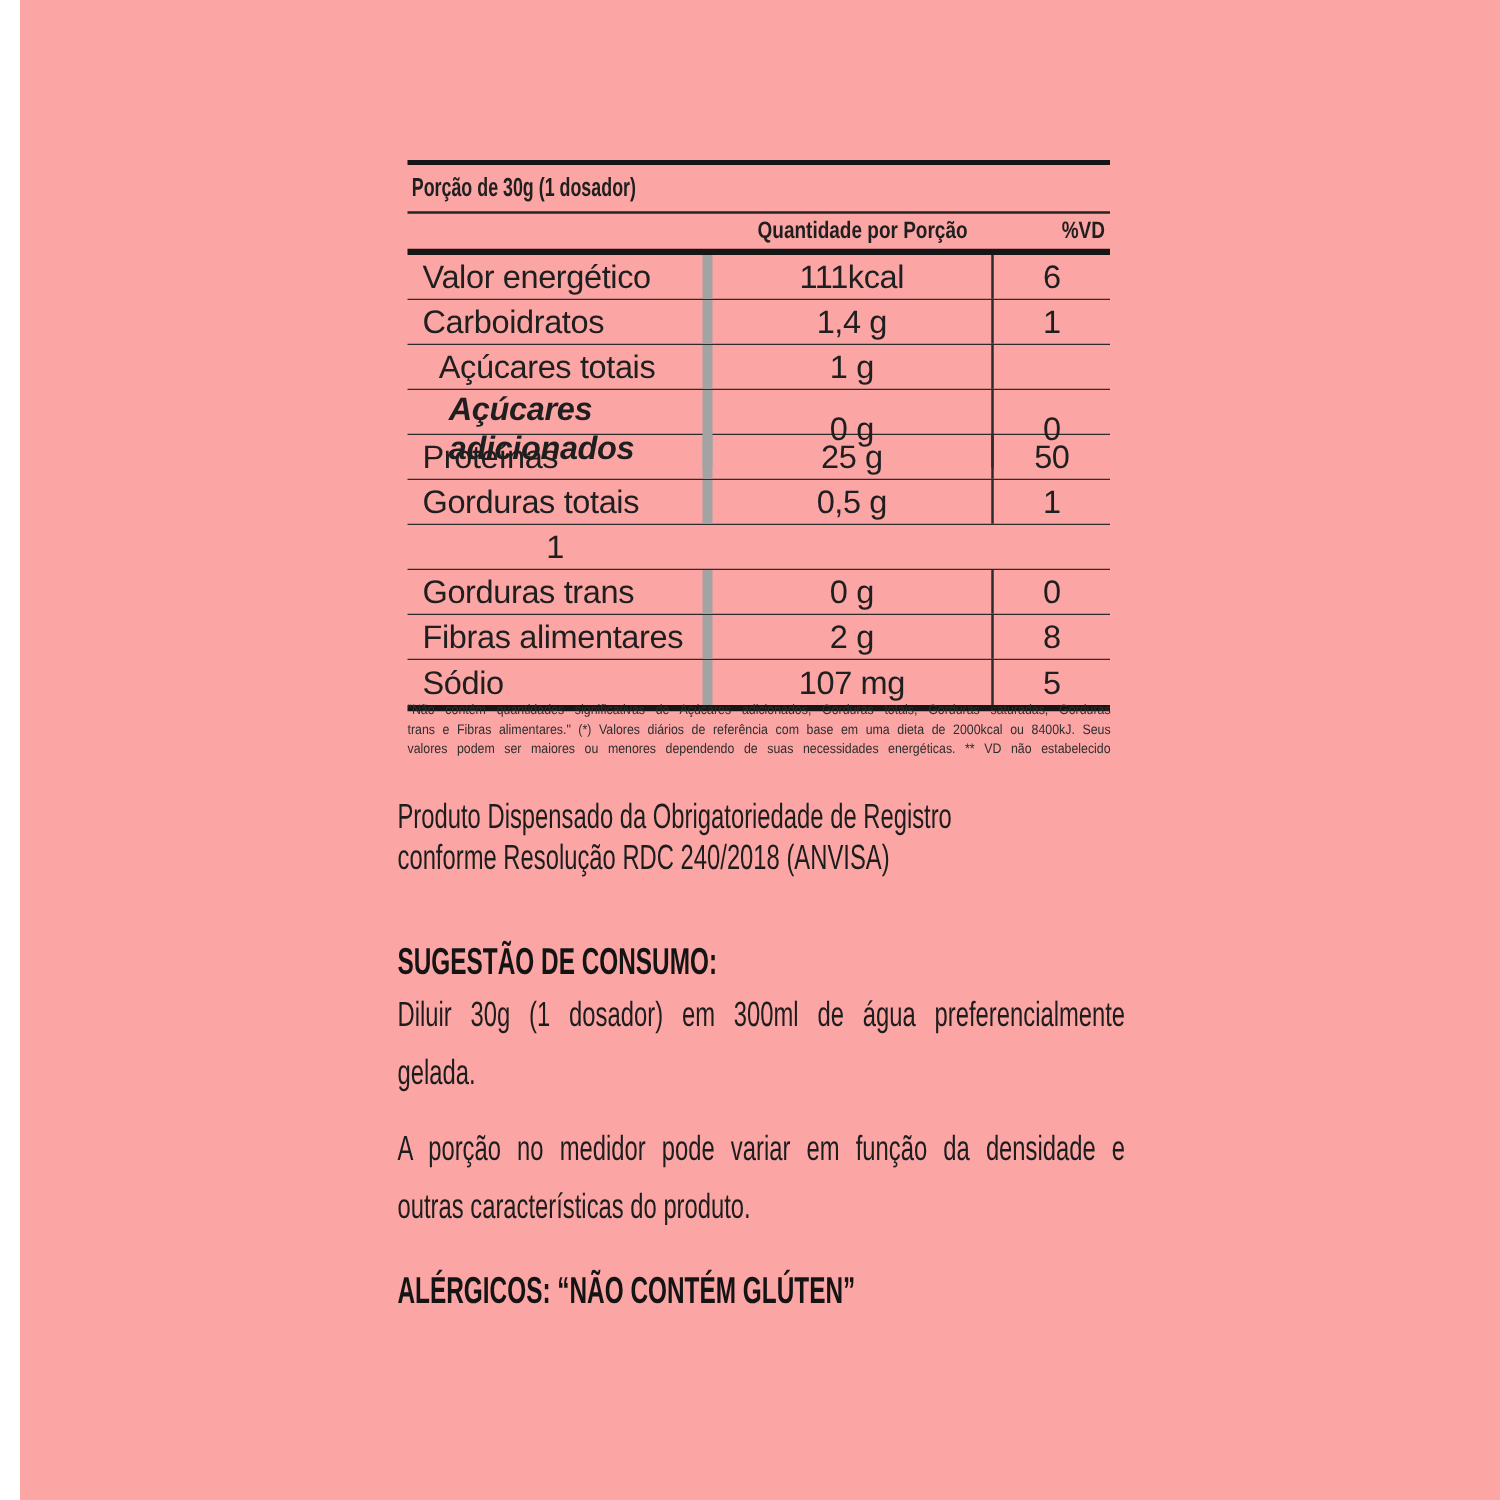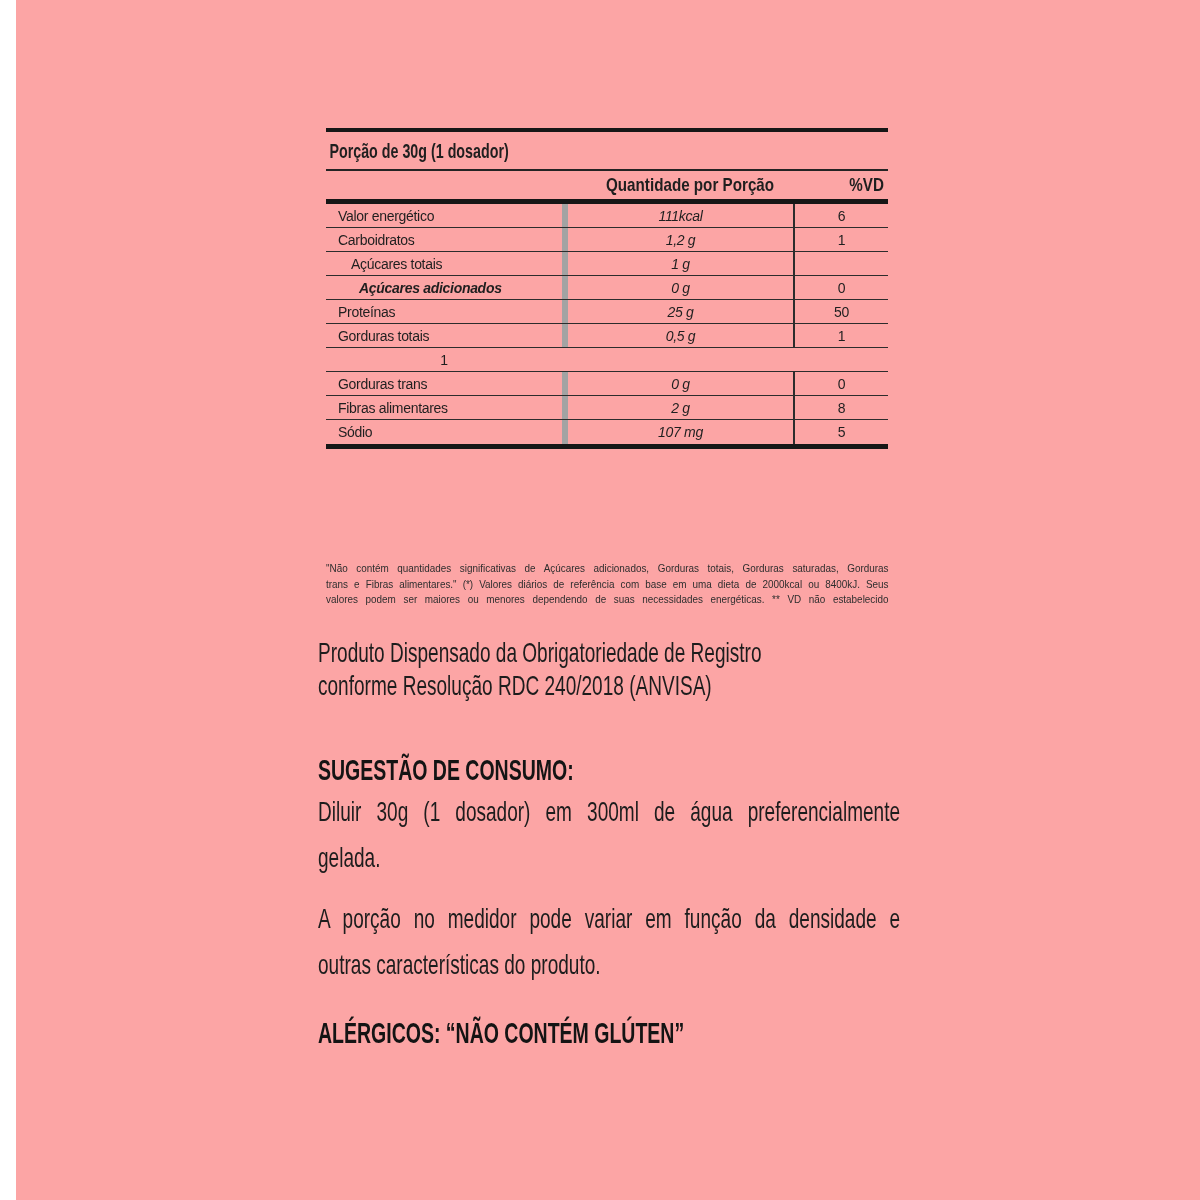--- a/index.html
+++ b/index.html
@@ -16,31 +16,31 @@
     display:inline-block;transform:scaleX(0.68);transform-origin:0 50%;
   }
   .head-row{
     display:grid;grid-template-columns:236px 233px 93px;height:28px;
     border-bottom:5px solid #161616;align-items:center;
   }
   .hc{text-align:right;font-weight:bold;font-size:19px;}
   .hc .txt{display:inline-block;transform:scaleX(0.8);white-space:nowrap;}
   .rows{border-bottom:5px solid #161616;}
   .trow{
-    display:grid;grid-template-columns:236px 233px 93px;height:24px;
+    display:grid;grid-template-columns:236px 233px 93px;height:36px;
     box-sizing:border-box;border-bottom:1.6px solid #2c2c2c;align-items:stretch;
-    font-size:14px;letter-spacing:-0.3px;
+    font-size:26px;letter-spacing:-0.3px;
   }
   .trow:last-child{border-bottom:none;}
   .c1{padding-left:12px;display:flex;align-items:center;}
   .c1.ind1{padding-left:25px;}
   .c1.ind2{padding-left:33px;font-style:italic;font-weight:bold;}
   .c2{
-    text-align:center;border-left:6px solid #a3a3a3;border-right:2px solid #2c2c2c;
-    display:flex;align-items:center;justify-content:center;font-style:italic;
+    text-align:center;border-left:8px solid #a3a3a3;border-right:2px solid #2c2c2c;
+    display:flex;align-items:center;justify-content:center;
   }
   .c3{text-align:center;display:flex;align-items:center;justify-content:center;}
 
   
   .footnote{
     position:absolute;left:310px;top:561px;width:625px;
     transform:scaleX(0.9);transform-origin:0 0;
     font-size:11px;line-height:15.6px;color:#2e2e2e;
   }
   .jl{text-align:justify;text-align-last:justify;}
@@ -86,21 +86,21 @@
     </div>
 
     <div class="rows">
       <div class="trow">
         <div class="c1">Valor energético</div>
         <div class="c2">111kcal</div>
         <div class="c3">6</div>
       </div>
       <div class="trow">
         <div class="c1">Carboidratos</div>
-        <div class="c2">1,2 g</div>
+        <div class="c2">1,4 g</div>
         <div class="c3">1</div>
       </div>
       <div class="trow">
         <div class="c1 ind1">Açúcares totais</div>
         <div class="c2">1 g</div>
         <div class="c3"></div>
       </div>
       <div class="trow">
         <div class="c1 ind2">Açúcares adicionados</div>
         <div class="c2">0 g</div>

